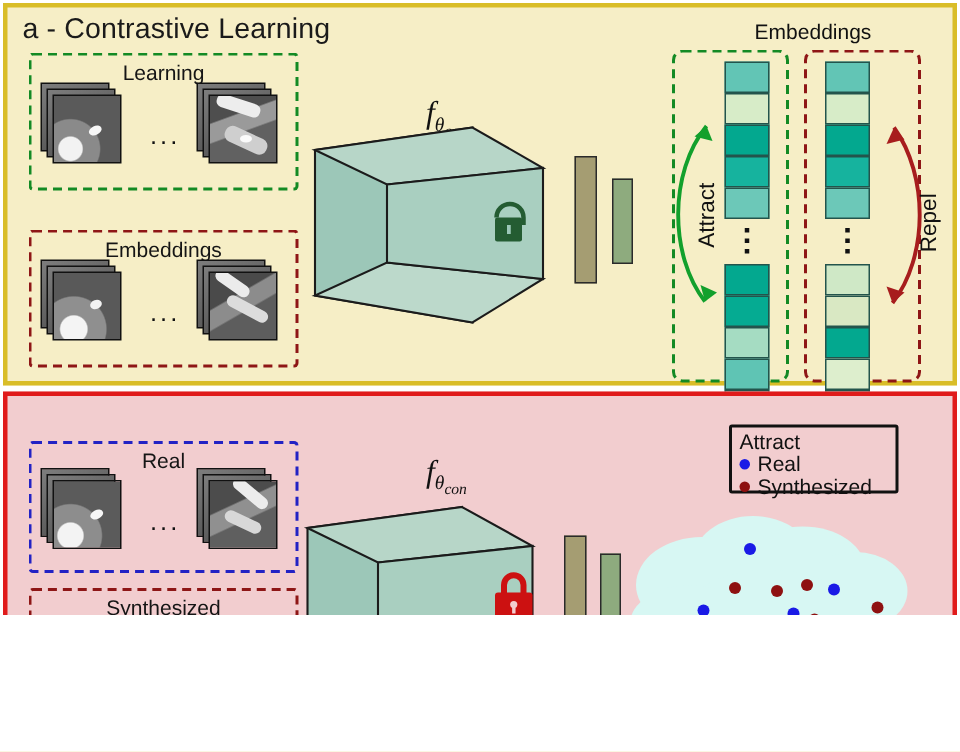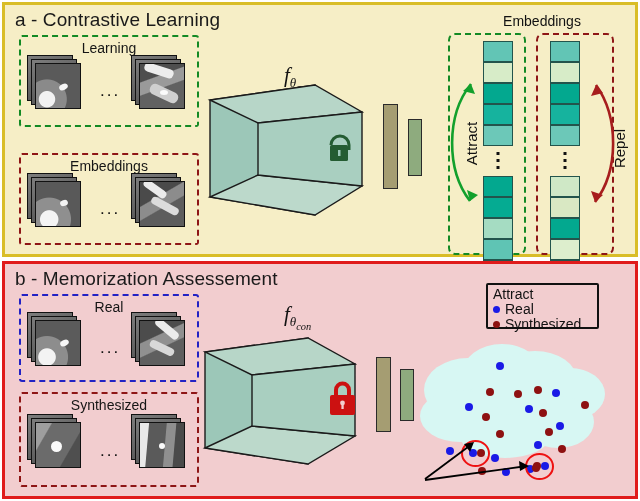--- a/index.html
+++ b/index.html
@@ -1,17 +1,17 @@
 <!DOCTYPE html>
 <html><head>
 <meta charset="utf-8">
 <style>
   html,body{margin:0;padding:0;background:#ffffff;}
   body{font-family:"Liberation Sans", sans-serif;}
-  #fig{position:relative;width:640px;height:501px;overflow:hidden;background:#ffffff;}
+  #fig{position:relative;width:640px;height:410px;overflow:hidden;background:#ffffff;}
 
   
   .panel{position:absolute;box-sizing:border-box;}
   #panel-a{left:2px;top:2px;width:636px;height:255px;background:#f6eec6;border:3px solid #d9bd28;}
   #panel-b{left:2px;top:261px;width:636px;height:238px;background:#f2cdcf;border:3px solid #e01b1b;}
 
   .panel-title{position:absolute;left:10px;top:4px;font-size:19px;color:#1a1a1a;letter-spacing:.1px;white-space:nowrap;}
 
   
   .dbox{position:absolute;box-sizing:border-box;border-style:dashed;border-width:2px;border-radius:3px;}
@@ -178,21 +178,20 @@
     <svg class="svgl" width="636" height="255">
       <path d="M591,80 C614,112 614,166 590,197" fill="none" stroke="#a71d1d" stroke-width="2.6"></path>
       <polygon points="591,80 586,91 598,88" fill="#a71d1d"></polygon>
       <polygon points="590,197 586,186 598,190" fill="#a71d1d"></polygon>
     </svg>
     <div class="vlabel" style="left:595px;top:135px;transform:rotate(-90deg);">Repel</div>
   </div>
 
   <div class="panel" id="panel-b">
 
-    <div class="panel-title">b - Memorization Assessement</div>
 
     <div class="dbox" style="left:14px;top:30px;width:180px;height:88px;border-color:#2222c4;">
       <div class="dbox-label">Real</div>
     </div>
     <div class="stack" style="left:22px;top:48px;">
       <div class="sh sh1"></div>
       <div class="sh sh2"></div>
       <div class="top">
         <div class="ct" style="background:radial-gradient(circle at 25% 82%,#f3f3f3 0 17%,#8d8d8d 19% 42%,#5b5b5b 44%);">
           <i style="left:54%;top:43%;width:9px;height:6px;background:#f6f6f6;transform:rotate(-25deg);"></i>

